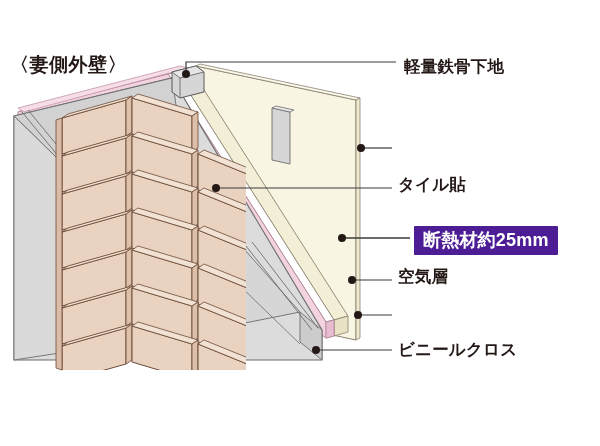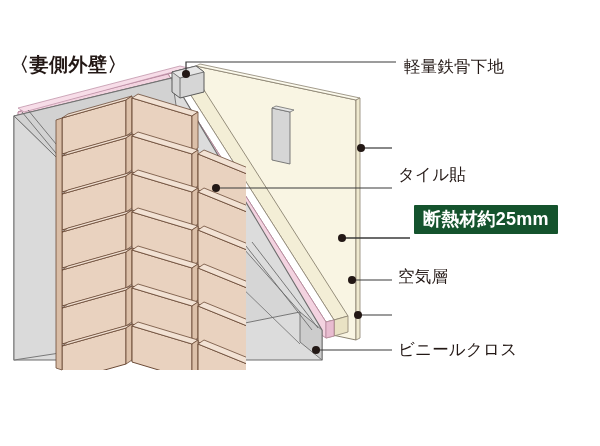--- a/index.html
+++ b/index.html
@@ -20,21 +20,21 @@
     font-size:19px;
     font-weight:700;
     color:#231815;
     letter-spacing:0.5px;
     white-space:nowrap;
   }
 
   .lbl{
     position:absolute;
     font-size:16.5px;
-    font-weight:400;
+    font-weight:700;
     color:#231815;
     white-space:nowrap;
     letter-spacing:0.2px;
     line-height:1;
   }
   .lbl-hl{
     position:absolute;
     font-size:18px;
     font-weight:700;
     color:#ffffff;
@@ -243,22 +243,22 @@
       <circle cx="358" cy="315" r="4"></circle>
       <circle cx="316" cy="350" r="4"></circle>
     </g>
   </svg>
 
   <div class="ttl">〈妻側外壁〉</div>
 
   <div class="lbl" style="left:404px;top:58px;">軽量鉄骨下地</div>
 
 
-  <div class="lbl" style="left:398px;top:166px;">タイル貼</div>
-
-  <div class="lbl-hl" style="left:414px;top:205px;background:#14532d;">断熱材約25mm</div>
+  <div class="lbl" style="left:398px;top:176px;">タイル貼</div>
+
+  <div class="lbl-hl" style="left:414px;top:226px;background:#4c1d95;">断熱材約25mm</div>
 
   <div class="lbl" style="left:398px;top:268px;">空気層</div>
 
 
   <div class="lbl" style="left:398px;top:341px;">ビニールクロス</div>
 
 </div>
 
 </body></html>

